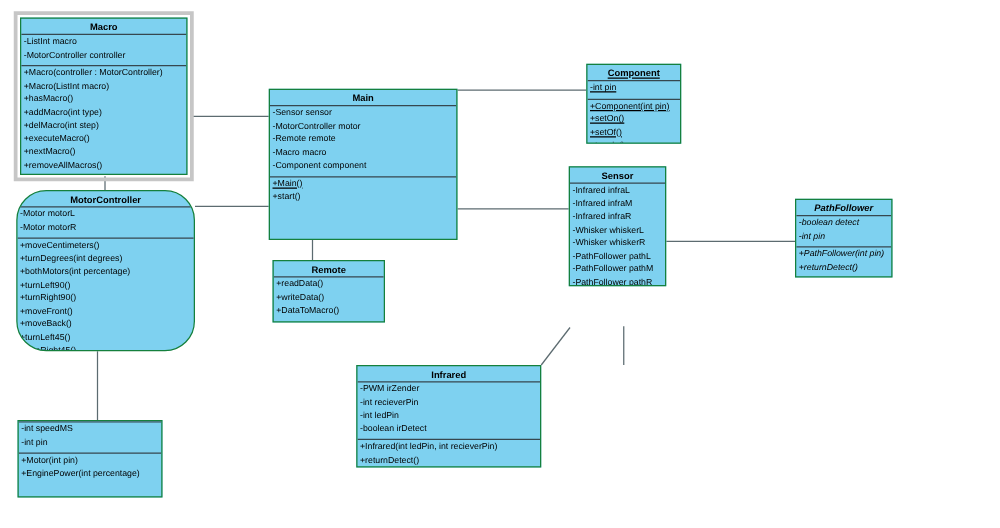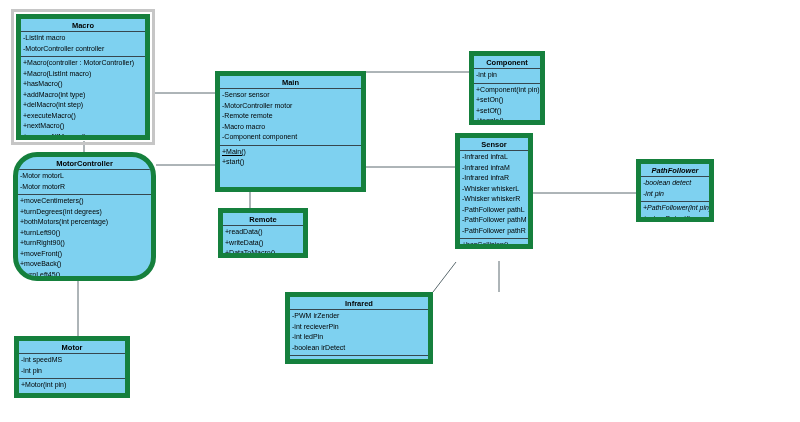--- a/index.html
+++ b/index.html
@@ -1,20 +1,20 @@
 <!DOCTYPE html>
 <html><head>
 <meta charset="utf-8">
 <style>
   html,body { margin:0; padding:0; background:#ffffff; font-family:"Liberation Sans", sans-serif; }
   #canvas { position:relative; width:800px; height:422px; background:#ffffff; overflow:hidden; }
   #connector-layer { position:absolute; left:0; top:0; width:800px; height:422px; }
   .uml-box {
     position:absolute; box-sizing:border-box;
-    background:#7ed1f0; border:5px solid #15803d;
+    background:#7ed1f0; border:1px solid #15803d;
     display:flex; flex-direction:column; overflow:hidden;
     font-size:7px; color:#000;
   }
   .uml-title { flex:0 0 auto; font-weight:bold; font-size:7.5px; text-align:center; padding:2px 1px 1px; white-space:nowrap; }
   .uml-sec { flex:0 0 auto; border-top:1px solid #36474f; padding:1px 0 2px; }
   .uml-sec.grow { flex:1 1 auto; }
   .uml-line { line-height:10.5px; padding:0 1px 0 2px; white-space:nowrap; }
   .uml-line.u { text-decoration:underline; }
   .uml-box.selected { outline:3px solid #c6c6c6; outline-offset:2px; }
   line.connector { stroke:#5c6b70; stroke-width:1; }
@@ -65,21 +65,20 @@
         <div class="uml-line">+bothMotors(int percentage)</div>
         <div class="uml-line">+turnLeft90()</div>
         <div class="uml-line">+turnRight90()</div>
         <div class="uml-line">+moveFront()</div>
         <div class="uml-line">+moveBack()</div>
         <div class="uml-line">+turnLeft45()</div>
         <div class="uml-line">+turnRight45()</div>
       </div>
     </div>
     <div class="uml-box" style="left: 14px; top: 336px; width: 116px; height: 62px;">
-      <div class="uml-title">Motor</div>
       <div class="uml-sec">
         <div class="uml-line">-int speedMS</div>
         <div class="uml-line">-int pin</div>
       </div>
       <div class="uml-sec grow">
         <div class="uml-line">+Motor(int pin)</div>
         <div class="uml-line">+EnginePower(int percentage)</div>
       </div>
     </div>
     <div class="uml-box" style="left: 215px; top: 71px; width: 151px; height: 121px;">
@@ -97,33 +96,33 @@
       </div>
     </div>
     <div class="uml-box" style="left: 218px; top: 208px; width: 90px; height: 50px;">
       <div class="uml-title">Remote</div>
       <div class="uml-sec grow">
         <div class="uml-line">+readData()</div>
         <div class="uml-line">+writeData()</div>
         <div class="uml-line">+DataToMacro()</div>
       </div>
     </div>
-    <div class="uml-box" style="left: 469px; top: 51px; width: 76px; height: 74px;">
+    <div class="uml-box" style="left: 469px; top: 51px; width: 76px; height: 64px; text-decoration: underline;">
       <div class="uml-title">Component</div>
       <div class="uml-sec">
         <div class="uml-line">-int pin</div>
       </div>
       <div class="uml-sec grow">
         <div class="uml-line">+Component(int pin)</div>
         <div class="uml-line">+setOn()</div>
         <div class="uml-line">+setOf()</div>
         <div class="uml-line">+toggle()</div>
       </div>
     </div>
-    <div class="uml-box" style="left: 455px; top: 133px; width: 78px; height: 116px;">
+    <div class="uml-box" style="left: 455px; top: 133px; width: 78px; height: 96px;">
       <div class="uml-title">Sensor</div>
       <div class="uml-sec">
         <div class="uml-line">-Infrared infraL</div>
         <div class="uml-line">-Infrared infraM</div>
         <div class="uml-line">-Infrared infraR</div>
         <div class="uml-line">-Whisker whiskerL</div>
         <div class="uml-line">-Whisker whiskerR</div>
         <div class="uml-line">-PathFollower pathL</div>
         <div class="uml-line">-PathFollower pathM</div>
         <div class="uml-line">-PathFollower pathR</div>
@@ -137,21 +136,21 @@
       <div class="uml-title">PathFollower</div>
       <div class="uml-sec">
         <div class="uml-line">-boolean detect</div>
         <div class="uml-line">-int pin</div>
       </div>
       <div class="uml-sec grow">
         <div class="uml-line">+PathFollower(int pin)</div>
         <div class="uml-line">+returnDetect()</div>
       </div>
     </div>
-    <div class="uml-box" style="left: 285px; top: 292px; width: 148px; height: 72px;">
+    <div class="uml-box" style="left: 285px; top: 292px; width: 148px; height: 82px;">
       <div class="uml-title">Infrared</div>
       <div class="uml-sec">
         <div class="uml-line">-PWM irZender</div>
         <div class="uml-line">-int recieverPin</div>
         <div class="uml-line">-int ledPin</div>
         <div class="uml-line">-boolean irDetect</div>
       </div>
       <div class="uml-sec grow">
         <div class="uml-line">+Infrared(int ledPin, int recieverPin)</div>
         <div class="uml-line">+returnDetect()</div>

